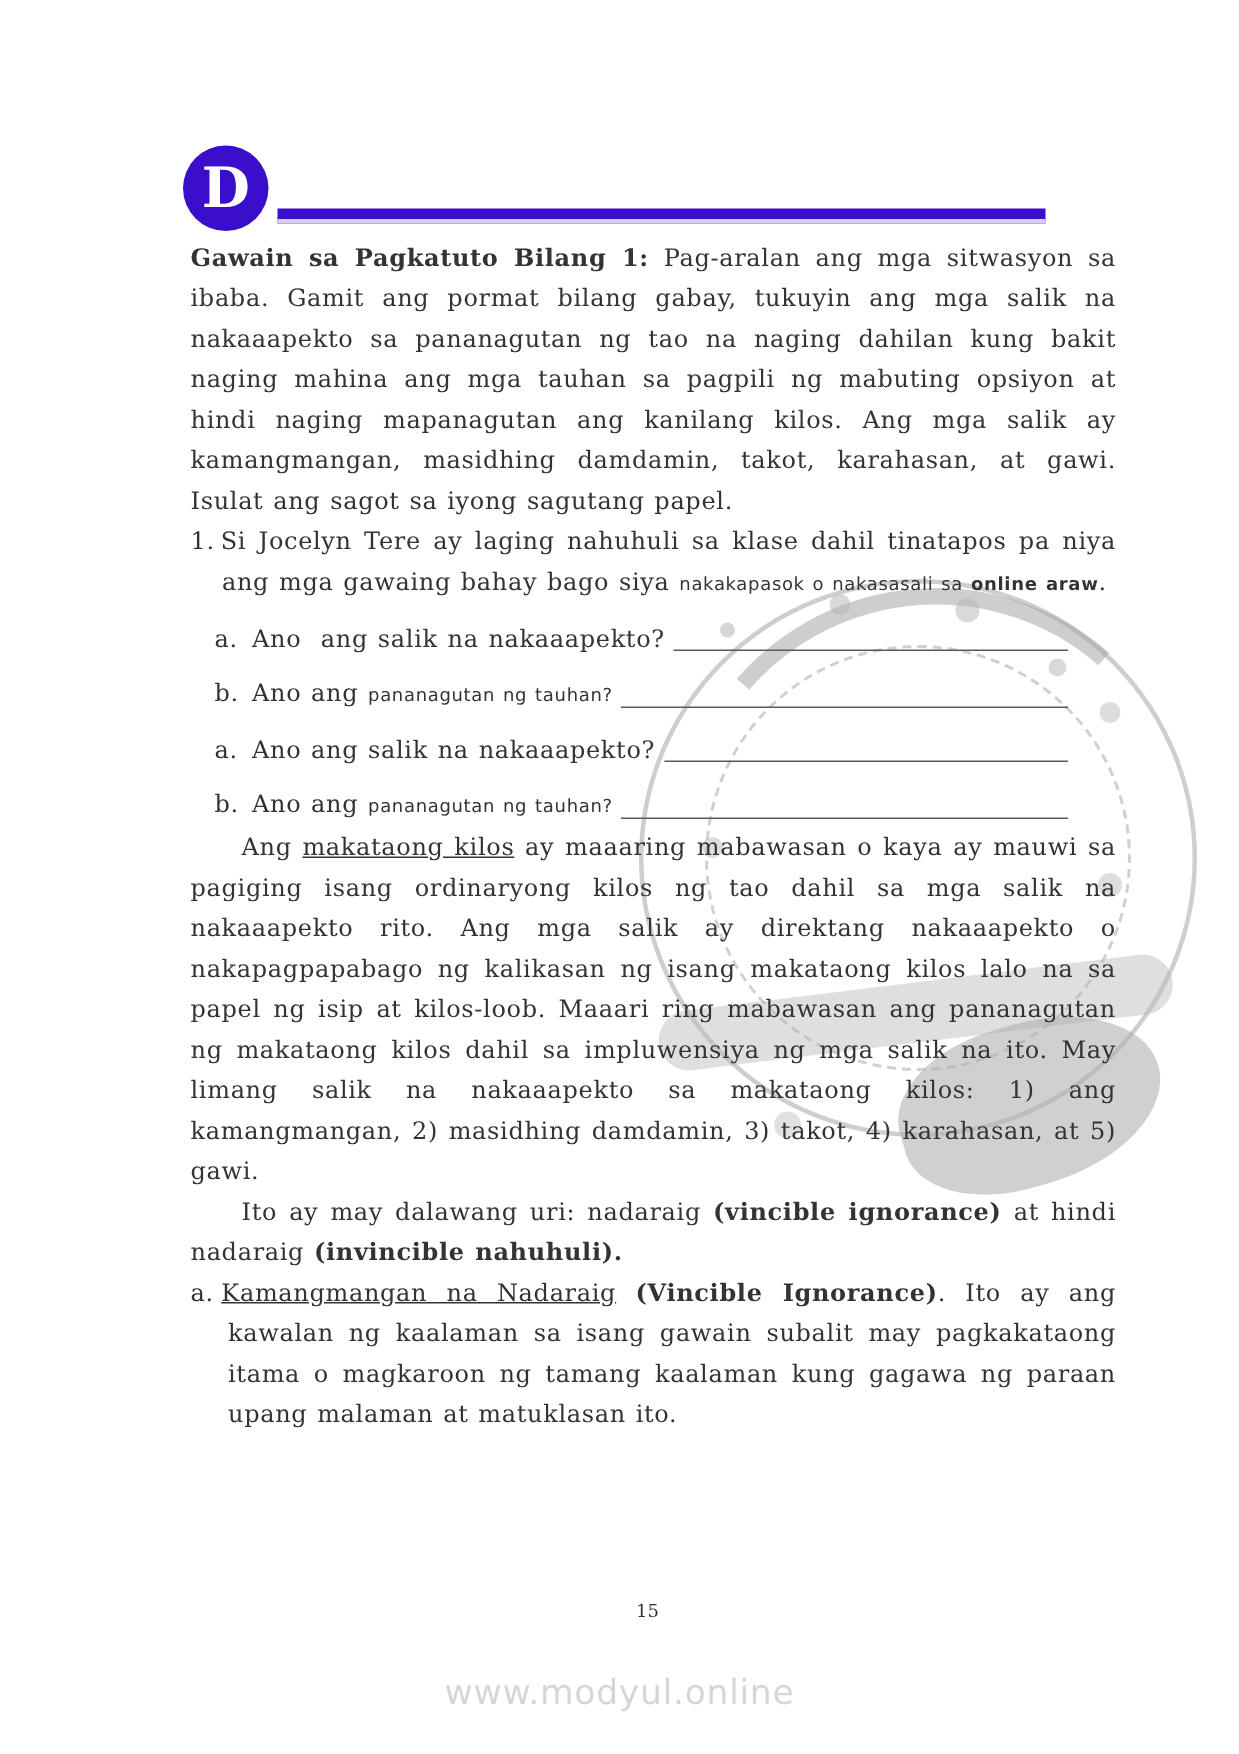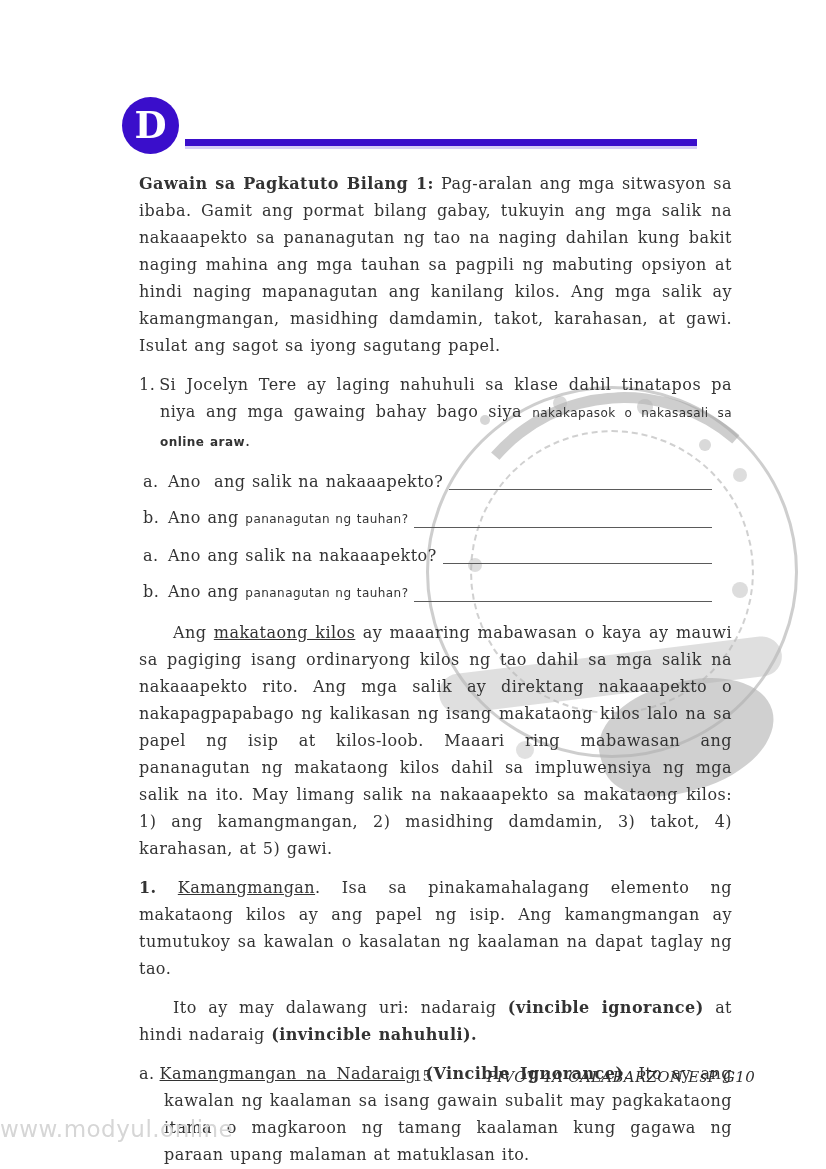--- a/index.html
+++ b/index.html
@@ -40,46 +40,46 @@
                 255px 55px 0 2px rgba(180,180,180,.45),
                 -10px 145px 0 2px rgba(180,180,180,.45),
                 255px 170px 0 3px rgba(180,180,180,.45),
                 40px 330px 0 4px rgba(180,180,180,.4); }
   
   .main {
     position:absolute; left:127px; top:158px; width:617px; z-index:1;
     font-size:16px; line-height:27px; letter-spacing:0.45px; word-spacing:1px;
     text-align:justify;
   }
-  .main p { margin:12px; }
+  .main p { margin:0; }
   b, .b { font-weight:bold; }
   .u { text-decoration:underline; }
   .alt { font-family:"DejaVu Sans", sans-serif; font-size:12px; }
   .intro { margin:0; }
   .sit { margin-top:25px; padding-left:21px; text-indent:-21px; }
   .sit2 { margin-top:8px; }
   .sit-num { padding-right:4px; }
   .q-row { display:flex; align-items:baseline; margin:9px 0 0 16px;
     line-height:27px; text-align:left; }
   .q-label { flex:none; width:25px; }
   .q-text { white-space:pre-wrap;text-align:right; }
   .blank { flex:1; align-self:flex-end; height:0;
     border-bottom:1.4px solid #5a5a5a; margin:0 32px 5px 6px; }
   .discussion { margin-top:9px; text-indent:34px; }
   .kam { margin-top:24px; }
   .types { text-indent:34px; }
   .sub { padding-left:25px; text-indent:-25px; }
   .sub-label { padding-right:5px; }
   
-  .page-number { position:absolute; left:413px; top:1067px; z-index:1;
-    font-size:15px; color:#333; }
+  .page-number { position:absolute; left:424px; top:1067px; z-index:1;
+    font-size:12px; color:#333; }
   .brand { position:absolute; right:71px; top:1068px; z-index:1;
     font-style:italic; font-size:15px; letter-spacing:0.3px; color:#2f2f2f; }
   .site-watermark { position:absolute; left:0; right:0; top:1116px; z-index:1;
-    text-align:left; font-family:"DejaVu Sans", sans-serif; font-size:23px;
+    text-align:center; font-family:"DejaVu Sans", sans-serif; font-size:23px;
     color:#d6d6d6; letter-spacing:0.5px; }
 </style>
 </head>
 <body>
 
 <div class="page">
 
   <div class="stamp">
     <div class="stamp-ring1"></div>
     <div class="stamp-arc"></div>
@@ -118,25 +118,23 @@
     </div>
     <div class="q-row">
       <span class="q-label">b.</span>
       <span class="q-text">Ano ang </span>
         <span class="q-text alt">pananagutan ng tauhan?</span>
       <span class="blank"></span>
     </div>
 
     <p class="discussion"><span>Ang </span><span class="u">makataong kilos</span><span> ay maaaring mabawasan o kaya ay mauwi sa pagiging isang ordinaryong kilos ng tao dahil sa mga salik na nakaaapekto rito. Ang mga salik ay direktang nakaaapekto o nakapagpapabago ng kalikasan ng isang makataong kilos lalo na sa papel ng isip at kilos-loob. Maaari ring mabawasan ang pananagutan ng makataong kilos dahil sa impluwensiya ng mga salik na ito. May limang salik na nakaaapekto sa makataong kilos: 1) ang kamangmangan, 2) masidhing damdamin, 3) takot, 4) karahasan, at 5) gawi.</span></p>
 
-    <p class="kam"><b>1.</b> <span class="u">Kamangmangan</span><span>. Isa sa pinakamahalagang elemento ng makataong kilos ay ang papel ng isip. Ang kamangmangan ay tumutukoy sa kawalan o kasalatan ng kaalaman na dapat taglay ng tao.</span></p>
 
     <p class="types"><span>Ito ay may dalawang uri: nadaraig </span><b>(vincible ignorance)</b><span> at hindi nadaraig </span><b>(invincible nahuhuli).</b></p>
 
     <p class="sub"><span class="sub-label">a.</span><span class="u">Kamangmangan na Nadaraig</span> <b>(Vincible Ignorance)</b><span>. Ito ay ang kawalan ng kaalaman sa isang gawain subalit may pagkakataong itama o magkaroon ng tamang kaalaman kung gagawa ng paraan upang malaman at matuklasan ito.</span></p>
 
   </div>
 
   <div class="page-number">15</div>
-  <div class="brand">PIVOT 4A CALABARZON EsP G10</div>
   <div class="site-watermark">www.modyul.online</div>
 
 </div>
 
 </body></html>

